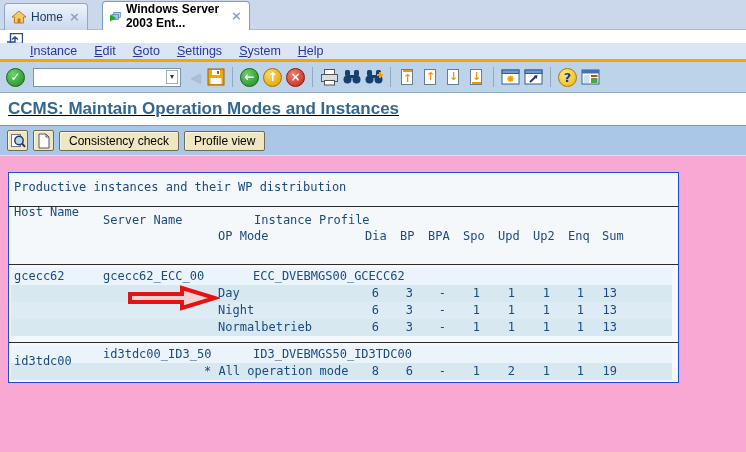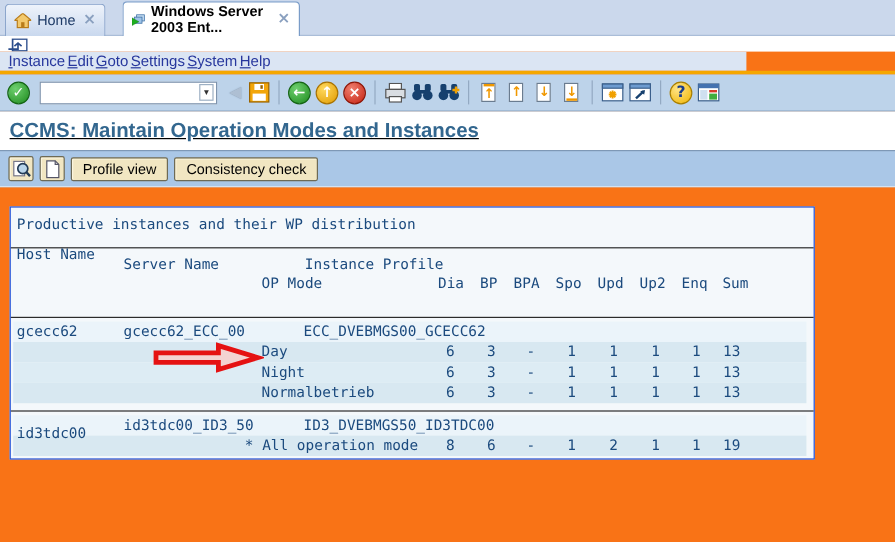--- a/index.html
+++ b/index.html
@@ -1,36 +1,36 @@
 <!DOCTYPE html>
 <html><head>
 <meta charset="utf-8">
 <style>
   * { margin:0; padding:0; box-sizing:border-box; }
   html,body { width:746px; height:452px; }
   body { font-family:"Liberation Sans", sans-serif; }
-  #screen { position:relative; width:746px; height:452px; background:#f97316; overflow:hidden; }
+  #screen { position:relative; width:746px; height:452px; background:#f9a8d4; overflow:hidden; }
 
   
   .tabstrip { position:absolute; left:0; top:0; width:746px; height:30px;
               background:#cbd8ec; border-bottom:1px solid #aabdd8; }
   .tab { position:absolute; display:flex; align-items:center; gap:5px;
          border:1px solid #8ca6cc; border-bottom:none; border-radius:4px 4px 0 0;
          padding:0 7px; font-size:12px; cursor:default; }
   .tab-home { left:4px; top:3px; height:27px; width:84px;
               background:linear-gradient(#eef3fb,#c9d8ee); color:#1d3a66; }
   .tab-active { left:90px; top:1px; height:29px; width:148px;
                 background:#ffffff; border-color:#7a9cc8; font-weight:bold; color:#000;margin-left:12px; }
   .tab-close { margin-left:auto; color:#8aa0bf; font-weight:bold; font-size:13px;
                line-height:12px; font-family:"DejaVu Sans", sans-serif; }
 
   
   .whiterow { position:absolute; left:0; top:30px; width:746px; height:13px; background:#ffffff; }
-  .menubar  { position:absolute; left:0; top:43px; width:622px; height:16px; background:#dbe5f3;
-              display:flex; align-items:center; gap:2px; padding-left:7px;
+  .menubar  { position:absolute; left:0; top:43px; width:746px; height:16px; background:#dbe5f3;
+              display:flex; align-items:center; gap:17px; padding-left:30px;
               font-size:12.5px; color:#27379d; }
   .menu-item u { text-decoration:underline; }
   .orange-line { position:absolute; left:0; top:59px; width:746px; height:3px; background:#f5a700; }
 
   
   .systoolbar { position:absolute; left:0; top:62px; width:746px; height:31px; background:#bdd3ea;
                 display:flex; align-items:center; gap:4px; padding-left:6px;
                 border-bottom:1px solid #8fa9c5; }
   .tb-sep { width:1px; height:20px; background:#93a9c2; margin:0 3px; }
   .circle-ico { width:19px; height:19px; border-radius:50%; display:flex; align-items:center;
@@ -216,22 +216,22 @@
         <circle cx="9" cy="7.5" r="4.2" fill="#b8d4ea" stroke="#223a55" stroke-width="1.4"></circle>
         <line x1="12" y1="10.5" x2="15" y2="13.8" stroke="#223a55" stroke-width="2"></line>
       </svg>
     </button>
     <button class="sap-btn sap-ibtn">
       <svg width="14" height="16" viewBox="0 0 14 16">
         <path d="M2,1 L9,1 L12,4 L12,15 L2,15 Z" fill="#fff" stroke="#556"></path>
         <path d="M9,1 L9,4 L12,4" fill="none" stroke="#556"></path>
       </svg>
     </button>
+    <button class="sap-btn">Consistency check</button>
     <button class="sap-btn">Profile view</button>
-    <button class="sap-btn">Consistency check</button>
   </div>
 
   <div class="panel">
     <span class="cell" style="left:5px;top:6px">Productive instances and their WP distribution</span>
     <div class="pline" style="top:33px"></div>
 
     <span class="cell" style="left:5px;top:31px">Host Name</span>
     <span class="cell" style="left:245px;top:39px">Instance Profile</span>
     <span class="cell" style="left:94px;top:39px">Server Name</span>
     <span class="cell" style="left:209px;top:55px">OP Mode</span>

